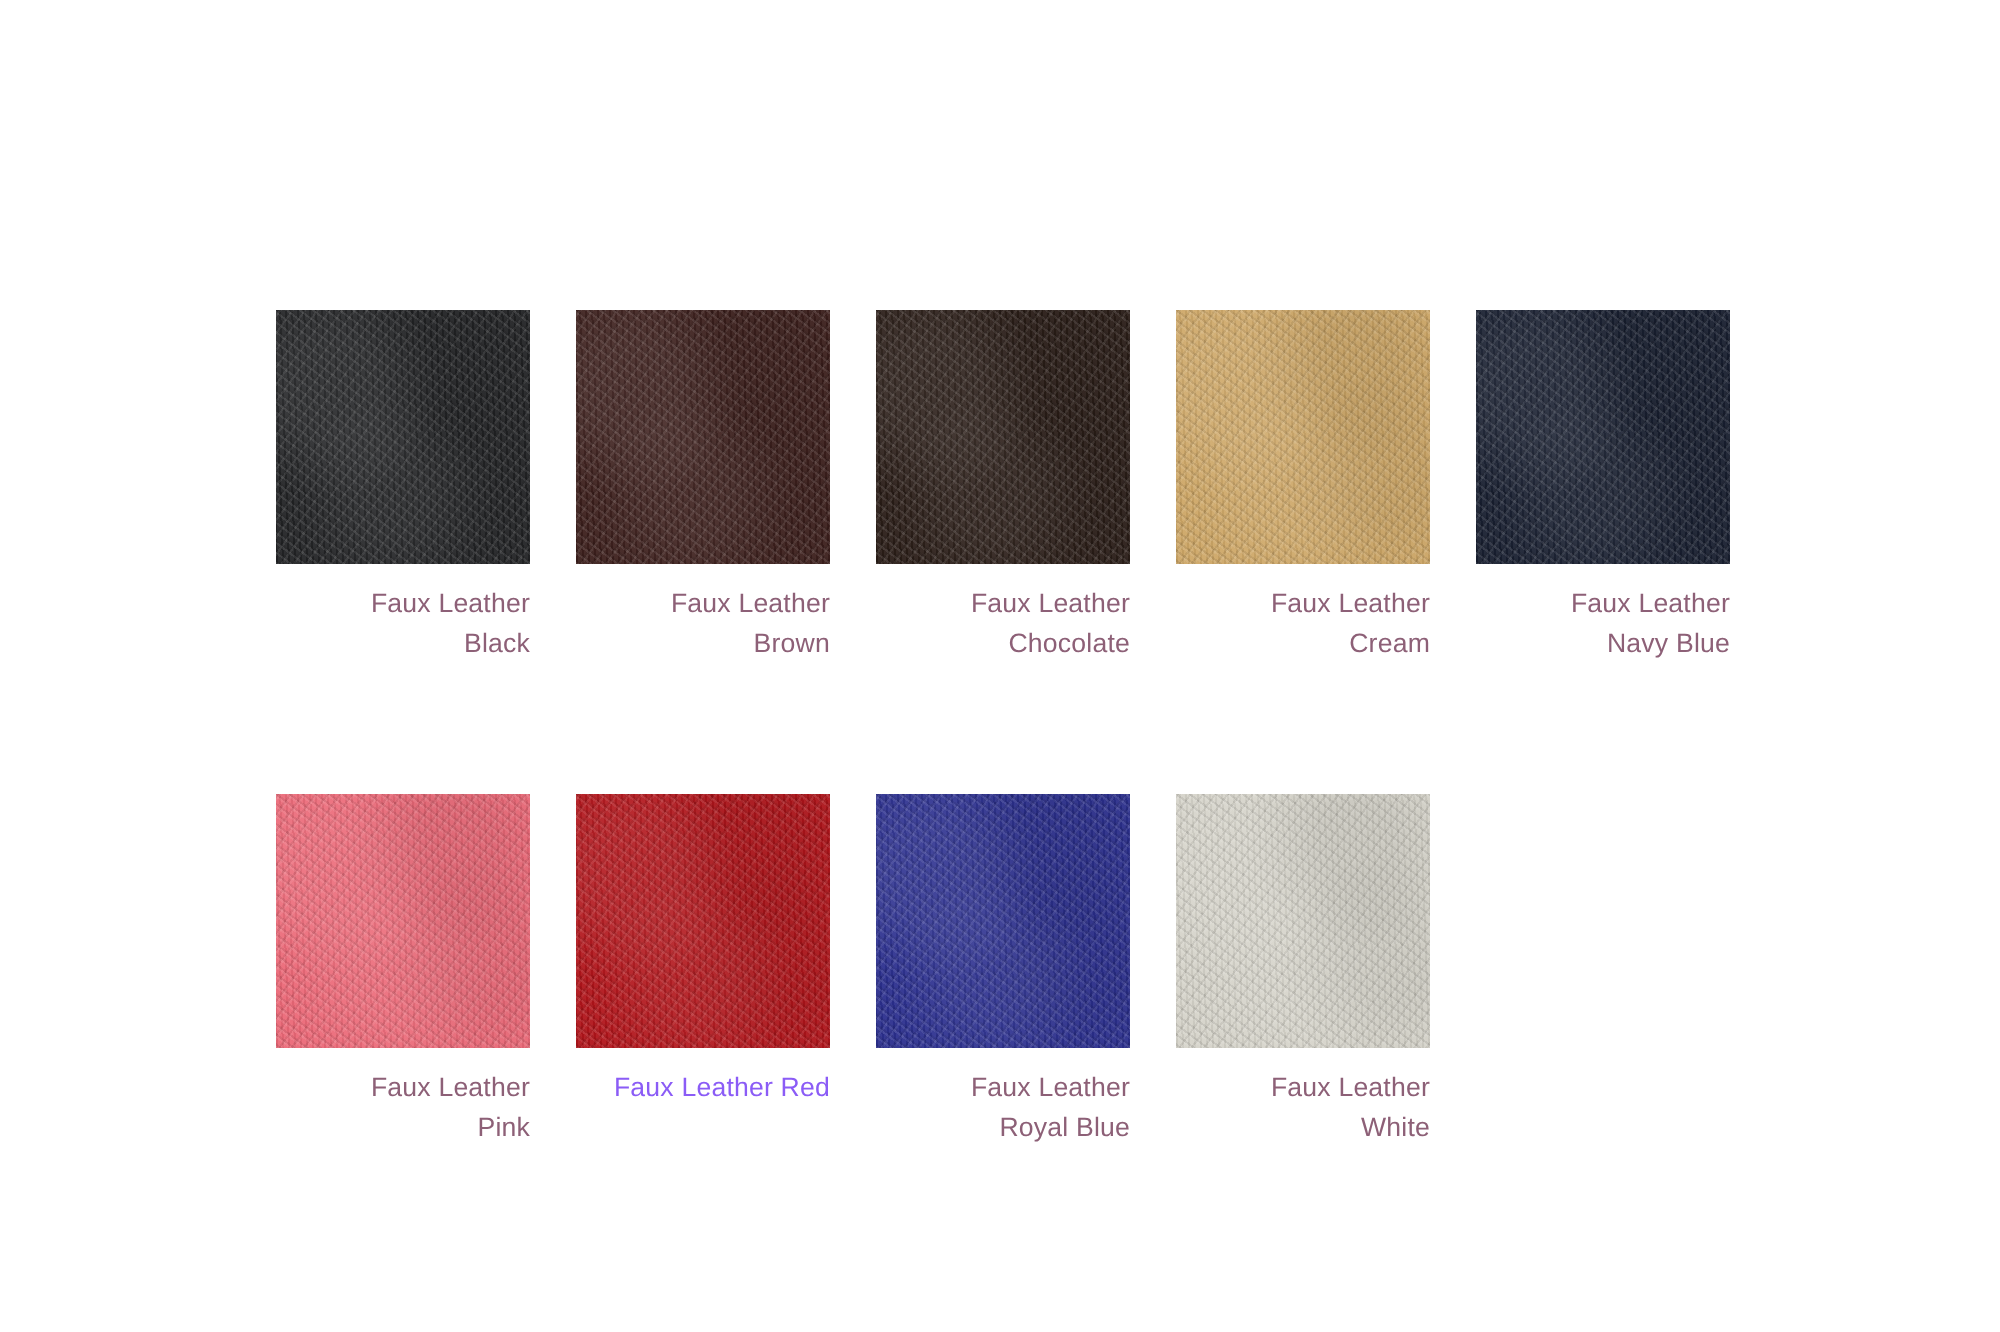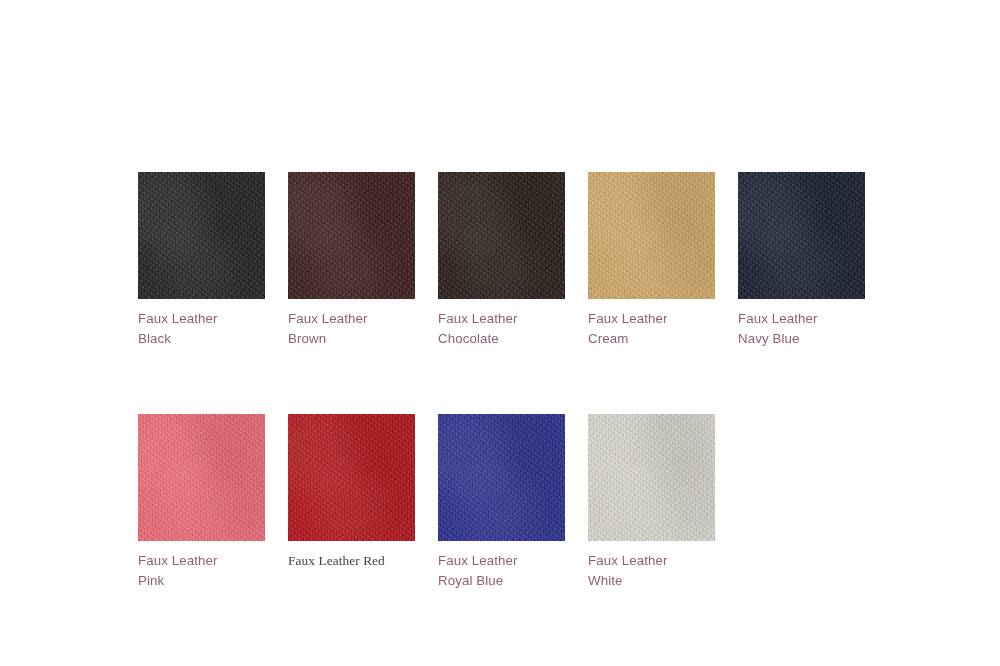--- a/index.html
+++ b/index.html
@@ -11,25 +11,26 @@
     width: 1000px;
     height: 666px;
     background: #ffffff;
     font-family: "Liberation Sans", sans-serif;
     overflow: hidden;
   }
 
   #swatch-grid {
     position: absolute;
     left: 138px;
-    top: 172px;
+    top: 155px;
     display: grid;
     grid-template-columns: repeat(5, 127px);
     grid-column-gap: 23px;
     grid-row-gap: 65px;
+    text-align: right;
   }
 
   .swatch-cell {
     width: 127px;
   }
 
   .swatch-chip {
     width: 127px;
     height: 127px;
     position: relative;
@@ -118,21 +119,21 @@
       <div class="swatch-label" style="color: rgb(141, 96, 119);">Faux Leather
 Navy Blue</div>
     </div>
     <div class="swatch-cell">
       <div class="swatch-chip" style="background-color: rgb(235, 104, 119);"></div>
       <div class="swatch-label" style="color: rgb(141, 96, 119);">Faux Leather
 Pink</div>
     </div>
     <div class="swatch-cell">
       <div class="swatch-chip" style="background-color: rgb(177, 20, 26);"></div>
-      <div class="swatch-label" style="color: #404040; font-family: Liberation Serif, serif;">Faux Leather Red</div>
+      <div class="swatch-label" style="color: #8b5cf6;">Faux Leather Red</div>
     </div>
     <div class="swatch-cell">
       <div class="swatch-chip" style="background-color: rgb(43, 47, 142);"></div>
       <div class="swatch-label" style="color: rgb(141, 96, 119);">Faux Leather
 Royal Blue</div>
     </div>
     <div class="swatch-cell">
       <div class="swatch-chip" style="background-color: rgb(213, 211, 201);"></div>
       <div class="swatch-label" style="color: rgb(141, 96, 119);">Faux Leather
 White</div>

